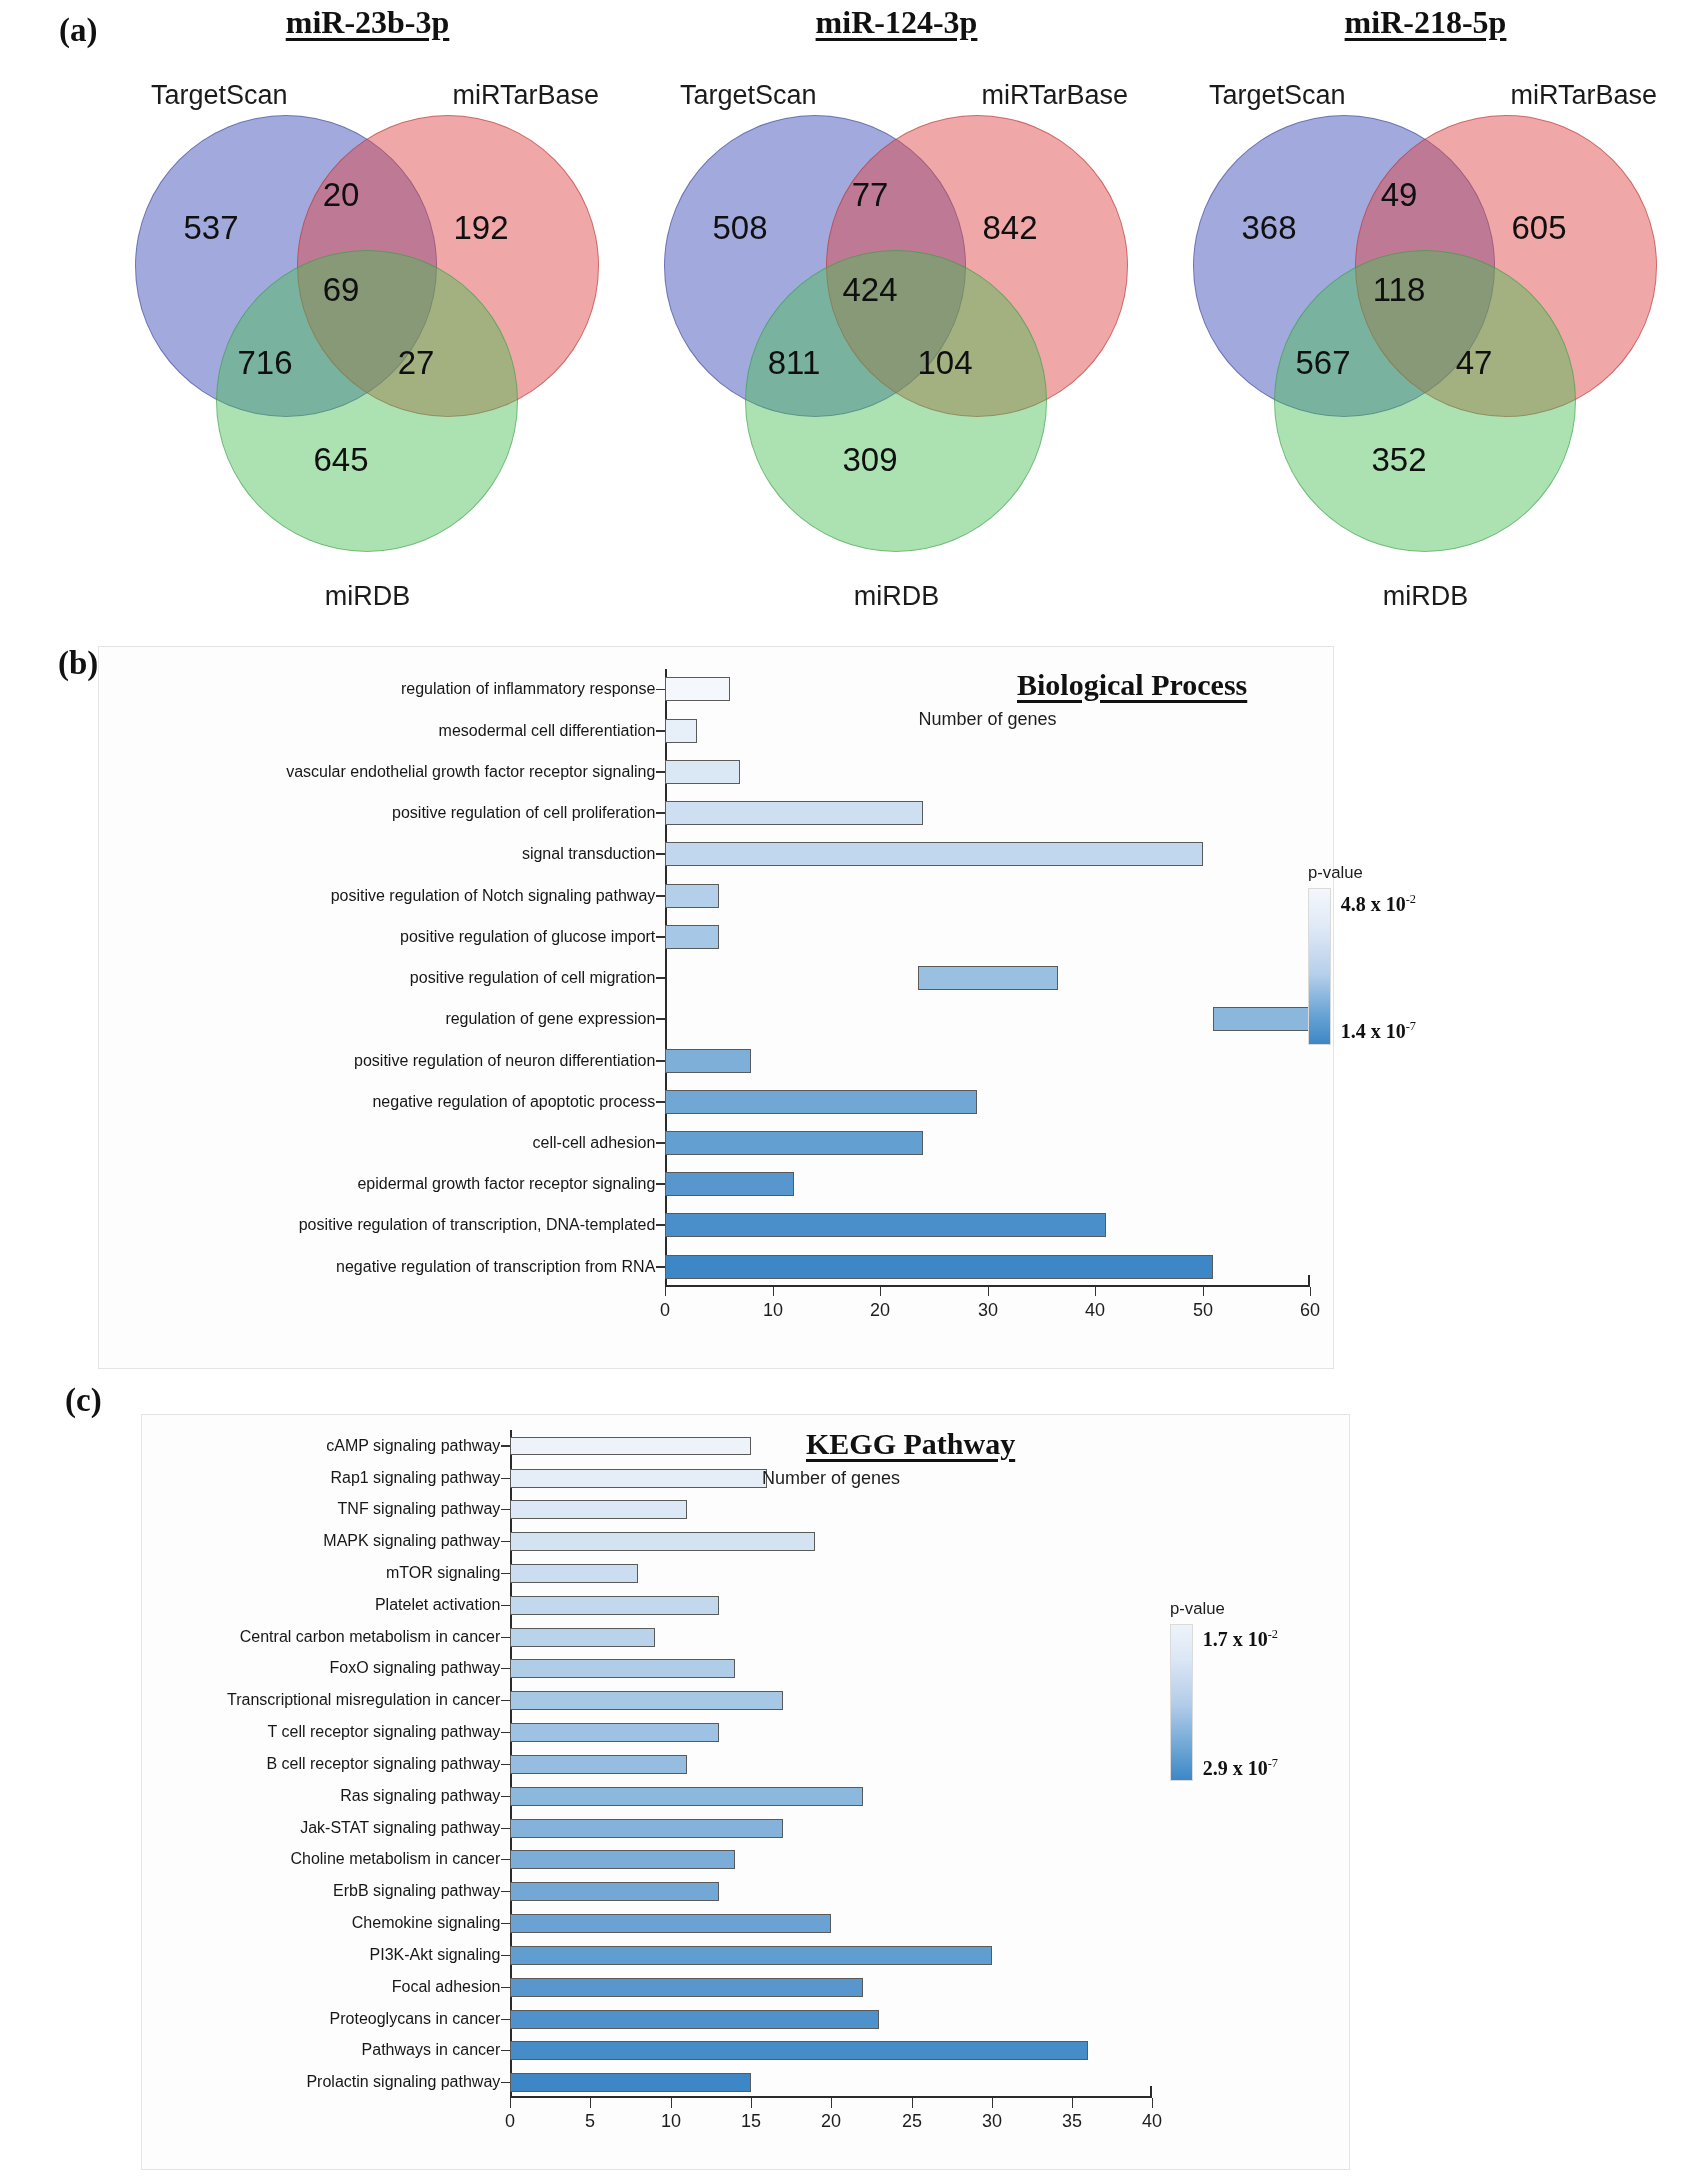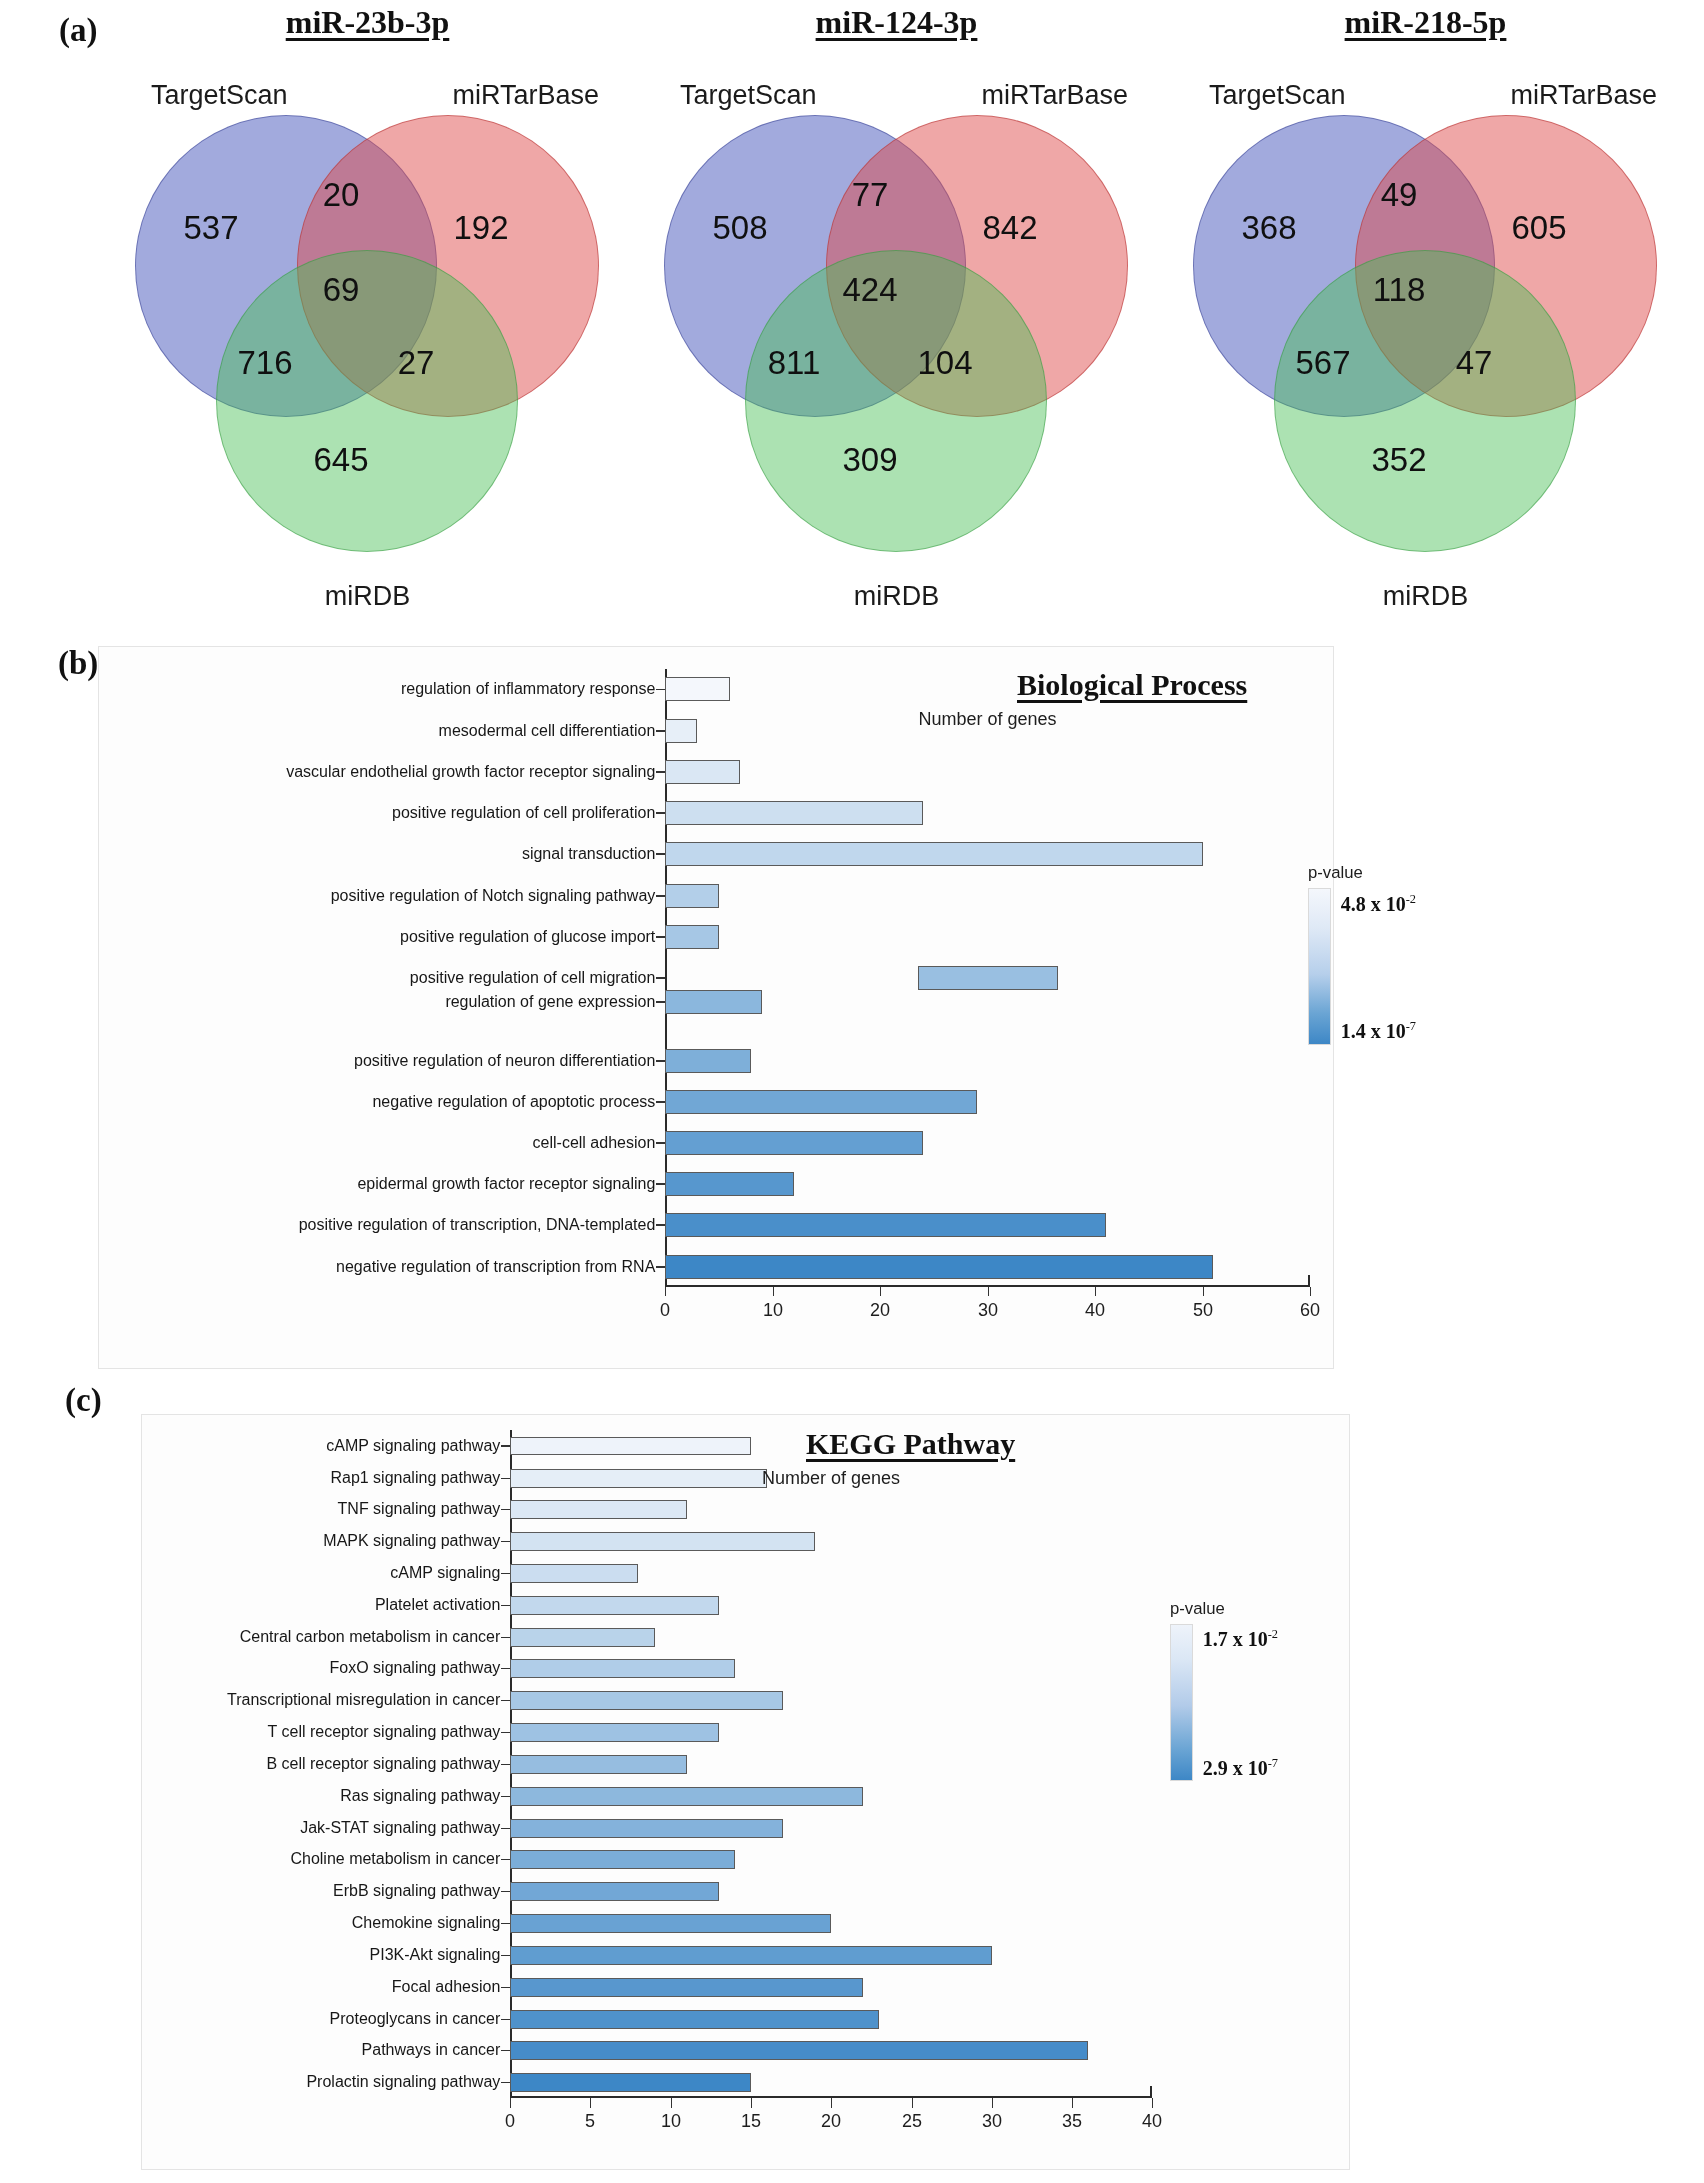--- a/index.html
+++ b/index.html
@@ -236,21 +236,21 @@
         <div class="row" style="top: 256px; height: 24px; width: 100%;">
           <div class="cat-label" style="top: 50%; transform: translateY(-50%);">positive regulation of glucose import</div>
           <div class="tick-mark" style="top: calc(50% - 0.5px);"></div>
           <div class="bar" style="width: 54px; background: rgb(166, 199, 229);"></div>
         </div>
         <div class="row" style="top: 297px; height: 24px; width: 100%; justify-content: center;">
           <div class="cat-label" style="top: 50%; transform: translateY(-50%);">positive regulation of cell migration</div>
           <div class="tick-mark" style="top: calc(50% - 0.5px);"></div>
           <div class="bar" style="width: 140px; background: rgb(153, 191, 225);"></div>
         </div>
-        <div class="row" style="top: 321px; height: 24px; width: 100%;">
+        <div class="row" style="top: 338px; height: 24px; width: 100%; justify-content: flex-end;">
           <div class="cat-label" style="top: 50%; transform: translateY(-50%);">regulation of gene expression</div>
           <div class="tick-mark" style="top: calc(50% - 0.5px);"></div>
           <div class="bar" style="width: 97px; background: rgb(139, 183, 221);"></div>
         </div>
         <div class="row" style="top: 380px; height: 24px; width: 100%;">
           <div class="cat-label" style="top: 50%; transform: translateY(-50%);">positive regulation of neuron differentiation</div>
           <div class="tick-mark" style="top: calc(50% - 0.5px);"></div>
           <div class="bar" style="width: 86px; background: rgb(126, 175, 217);"></div>
         </div>
         <div class="row" style="top: 421px; height: 24px; width: 100%;">
@@ -334,21 +334,21 @@
           <div class="cat-label" style="top: 50%; transform: translateY(-50%);">TNF signaling pathway</div>
           <div class="tick-mark" style="top: calc(50% - 0.5px);"></div>
           <div class="bar" style="width: 177px; background: rgb(220, 232, 245);"></div>
         </div>
         <div class="row" style="top: 102px; height: 18.5px; width: 100%;">
           <div class="cat-label" style="top: 50%; transform: translateY(-50%);">MAPK signaling pathway</div>
           <div class="tick-mark" style="top: calc(50% - 0.5px);"></div>
           <div class="bar" style="width: 305px; background: rgb(211, 227, 242);"></div>
         </div>
         <div class="row" style="top: 134px; height: 18.5px; width: 100%;">
-          <div class="cat-label" style="top: 50%; transform: translateY(-50%);">cAMP signaling</div>
+          <div class="cat-label" style="top: 50%; transform: translateY(-50%);">mTOR signaling</div>
           <div class="tick-mark" style="top: calc(50% - 0.5px);"></div>
           <div class="bar" style="width: 128px; background: rgb(203, 221, 240);"></div>
         </div>
         <div class="row" style="top: 166px; height: 18.5px; width: 100%;">
           <div class="cat-label" style="top: 50%; transform: translateY(-50%);">Platelet activation</div>
           <div class="tick-mark" style="top: calc(50% - 0.5px);"></div>
           <div class="bar" style="width: 209px; background: rgb(194, 216, 237);"></div>
         </div>
         <div class="row" style="top: 198px; height: 18.5px; width: 100%;">
           <div class="cat-label" style="top: 50%; transform: translateY(-50%);">Central carbon metabolism in cancer</div>

